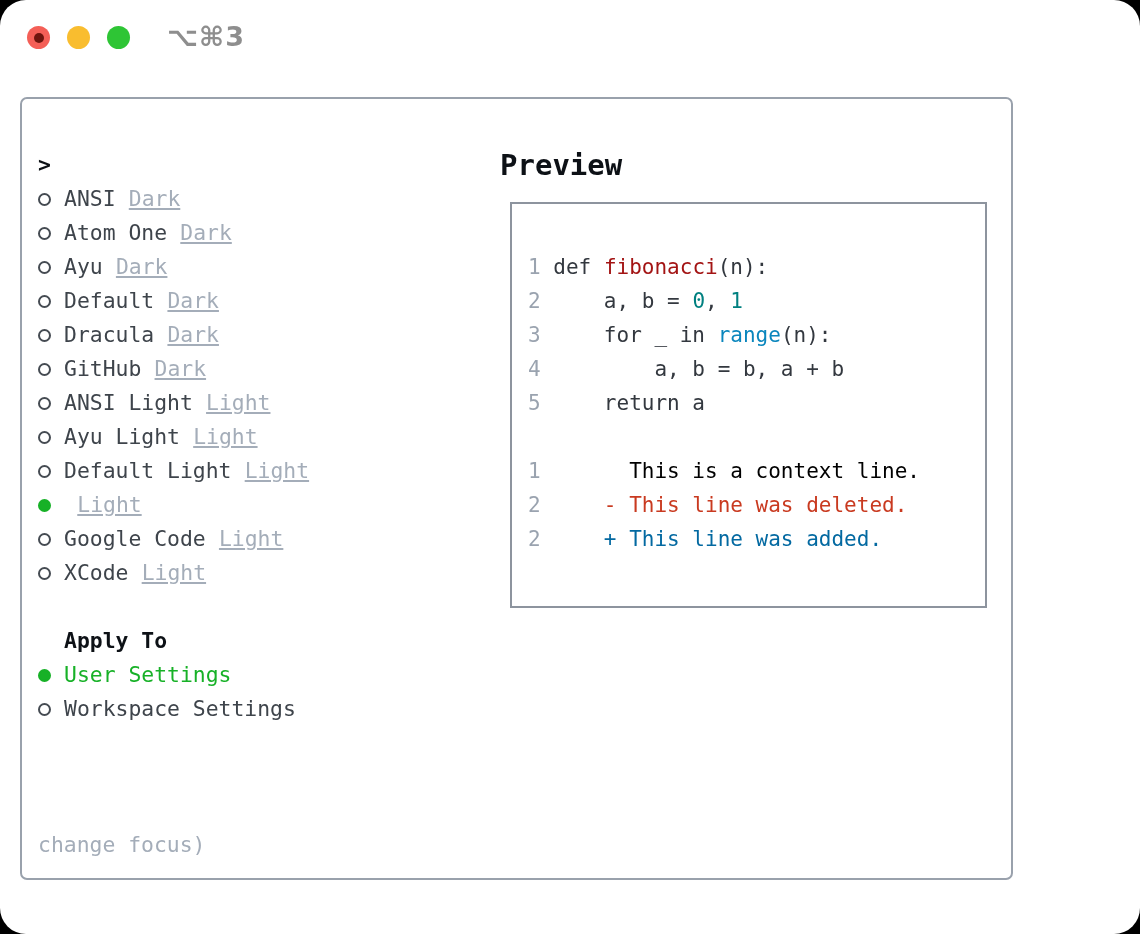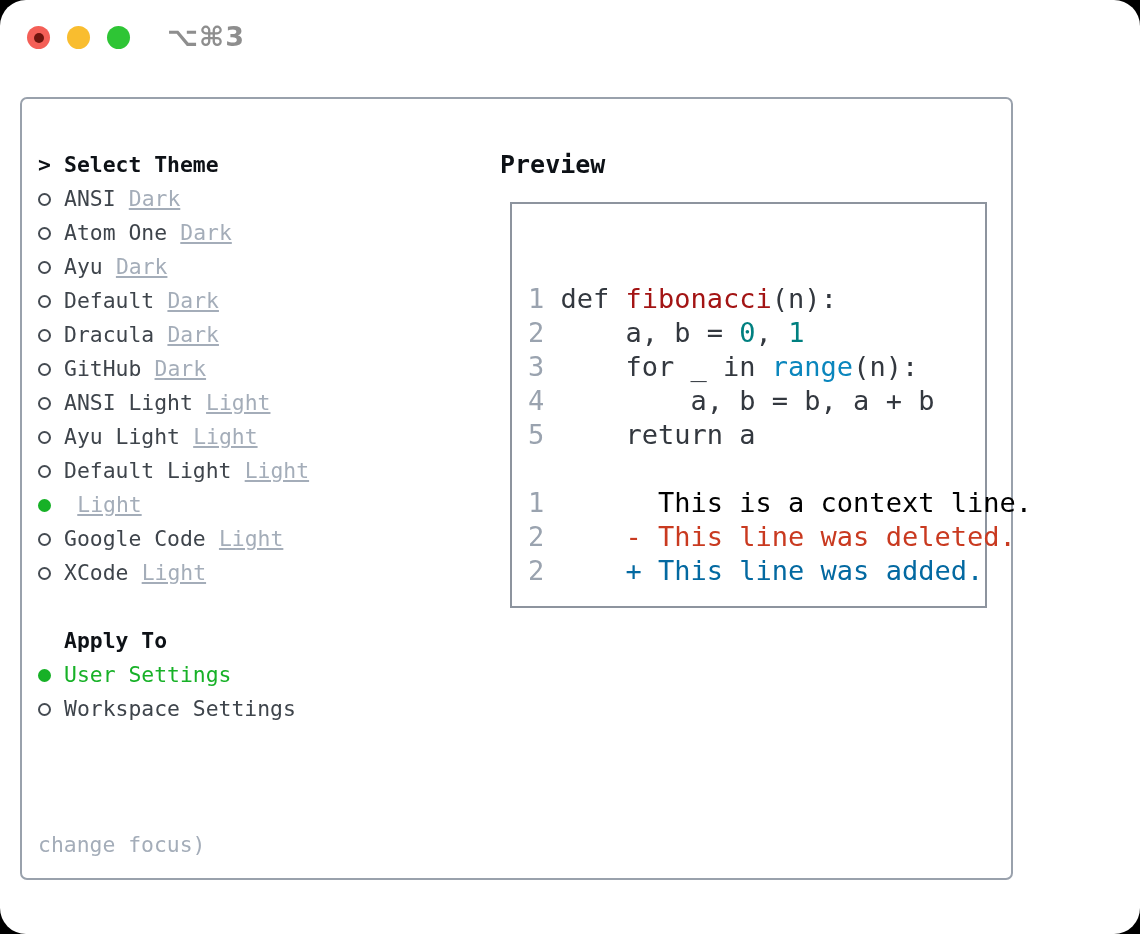--- a/index.html
+++ b/index.html
@@ -32,24 +32,24 @@
   .prompt{font-weight:700;color:#0d1116;}
   .h{font-weight:700;color:#0d1116;}
   .dot{width:13px;height:13px;border-radius:50%;border:2px solid #454b52;box-sizing:border-box;background:transparent;}
   .dot.filled{background:#17b127;border-color:#17b127;}
   .sel{color:#17b127;}
   .suffix{color:#a4adb9;margin-left:0.62em;text-decoration:underline;}
   .sp{height:34px;}
   .hint{color:#a4adb9;white-space:pre;}
   
   .preview-title{position:absolute;left:478px;top:49px;height:34px;line-height:34px;
-                 font-size:25px;font-weight:700;color:#0d1116;}
+                 font-size:29px;font-weight:700;color:#0d1116;}
   .pbox{position:absolute;left:488px;top:103px;width:473px;height:402px;
         border:2px solid #8d949e;background:#fff;box-sizing:content-box;}
-  #code{padding:46px 0 0 16px;font-size:27px;line-height:34px;white-space:pre;margin-top:32px;}
+  #code{padding:46px 0 0 16px;font-size:21px;line-height:34px;white-space:pre;}
   .cl{height:34px;}
   .ln{color:#9aa3af;}
   .pl{color:#33383f;}
   .fn{color:#a31414;}
   .nu{color:#008080;}
   .bi{color:#0a86bd;}
   .ctx{color:#000000;}
   .del{color:#c93a20;}
   .add{color:#0369a1;}
 </style>
@@ -65,21 +65,20 @@
     <span class="tl yellow"></span>
     <span class="tl green"></span>
     <span class="win-title">⌥⌘3</span>
   </div>
 
   <div class="panel">
 
     <div class="left-col">
       <div class="row">
         <span class="mk prompt">&gt;</span>
-        <span class="h">Select Theme</span>
       </div>
 
       <div id="theme-list">
           <div class="row"><span class="mk"><span class="dot"></span></span><span class="">ANSI</span><span class="suffix">Dark</span></div>
           <div class="row"><span class="mk"><span class="dot"></span></span><span class="">Atom One</span><span class="suffix">Dark</span></div>
           <div class="row"><span class="mk"><span class="dot"></span></span><span class="">Ayu</span><span class="suffix">Dark</span></div>
           <div class="row"><span class="mk"><span class="dot"></span></span><span class="">Default</span><span class="suffix">Dark</span></div>
           <div class="row"><span class="mk"><span class="dot"></span></span><span class="">Dracula</span><span class="suffix">Dark</span></div>
           <div class="row"><span class="mk"><span class="dot"></span></span><span class="">GitHub</span><span class="suffix">Dark</span></div>
           <div class="row"><span class="mk"><span class="dot"></span></span><span class="">ANSI Light</span><span class="suffix">Light</span></div>

